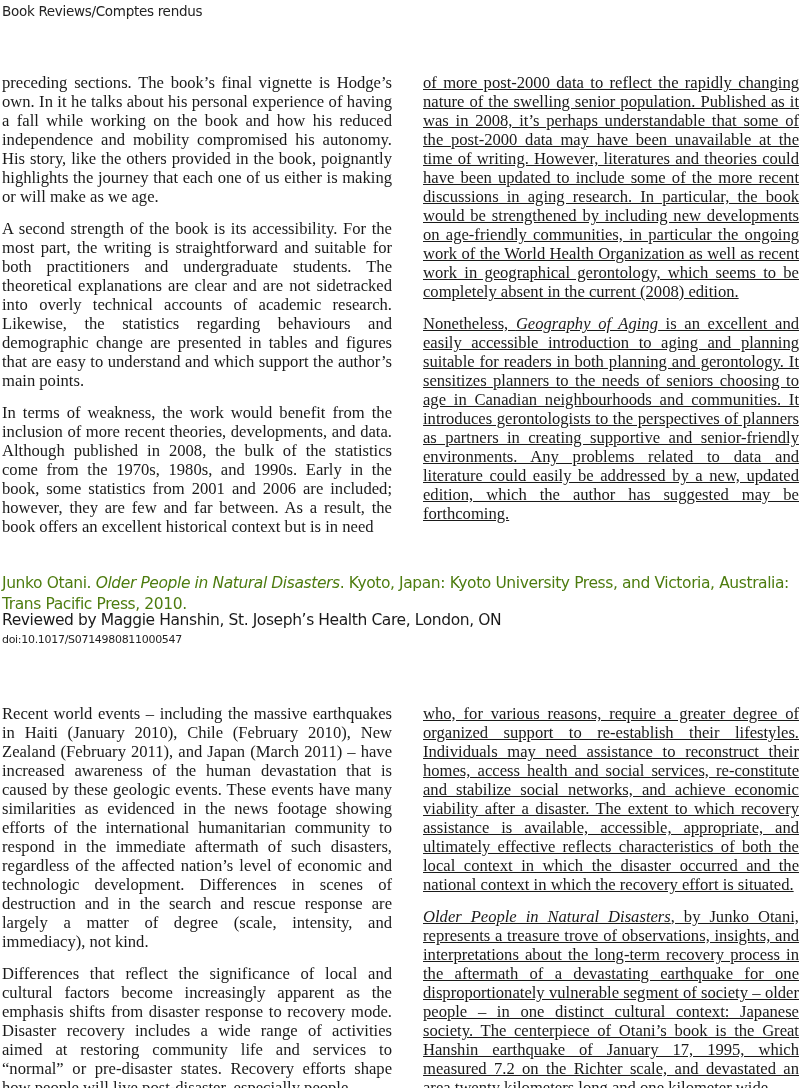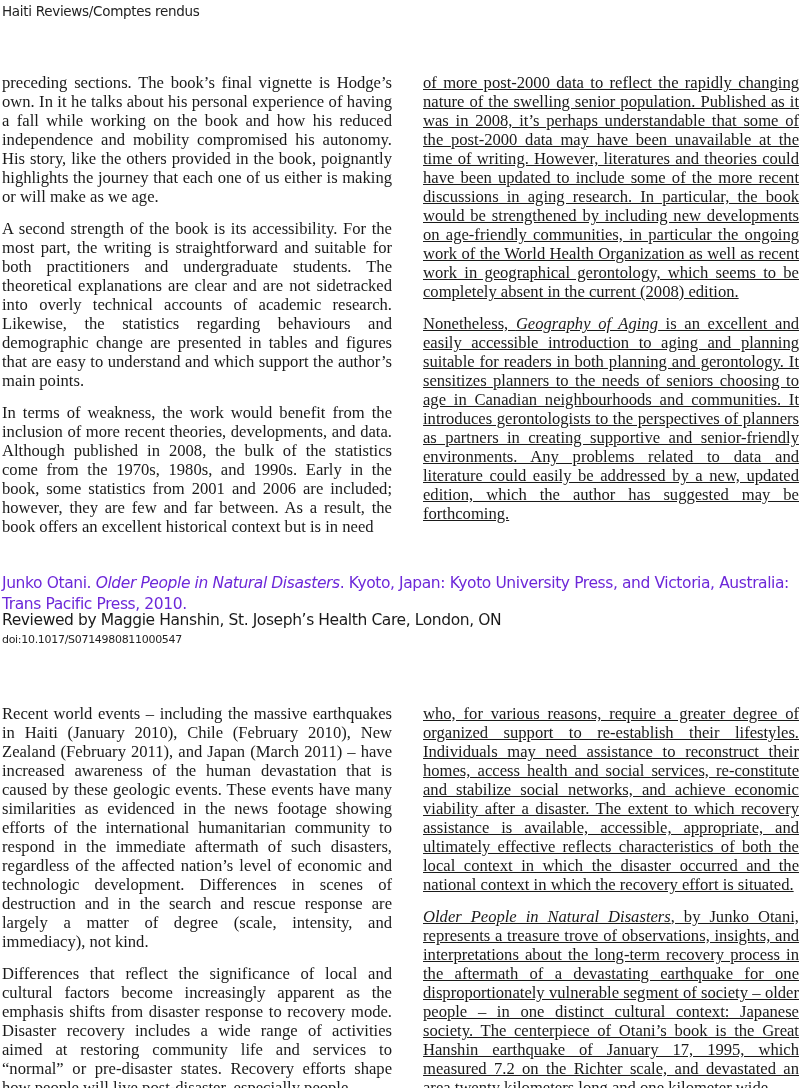--- a/index.html
+++ b/index.html
@@ -17,39 +17,39 @@
     text-align: justify; hyphens: auto;
   }
   .col p { margin: 0 0 13px 0; }
   .col p:last-child { margin-bottom: 0; }
   .col-left { left: 2px; }
   .col-right { left: 423px; width: 376px; text-decoration: underline; }
   .top-section .col { top: 37px; margin-top: 36px; }
   .citation {
     position: absolute; left: 2px; top: 573px; width: 790px;
     font-family: "DejaVu Sans", sans-serif; font-size: 15.5px; line-height: 20.5px;
-    letter-spacing: -0.4px; color: #6d28d9;
+    letter-spacing: -0.4px; color: #4d7c0f;
   }
   .citation .title { font-style: italic; }
   .reviewer {
     position: absolute; left: 2px; top: 611px; width: 790px;
     font-family: "DejaVu Sans", sans-serif; font-size: 15.5px; letter-spacing: -0.4px;
   }
   .doi {
     position: absolute; left: 2px; top: 633px;
     font-family: "DejaVu Sans", sans-serif; font-size: 11px; letter-spacing: -0.3px; color: #222;
   }
   .bottom-section .col { top: 704px; }
   em { font-style: italic; }
 </style>
 </head>
 <body>
 
 <div class="running-head">
-  <div class="right">Haiti Reviews/Comptes rendus</div>
+  <div class="right">Book Reviews/Comptes rendus</div>
 </div>
 
 <div class="top-section">
   <div class="col col-left">
     <p>preceding sections. The book’s final vignette is Hodge’s own. In it he talks about his personal experience of having a fall while working on the book and how his reduced independence and mobility compromised his autonomy. His story, like the others provided in the book, poignantly highlights the journey that each one of us either is making or will make as we age.</p>
     <p>A second strength of the book is its accessibility. For the most part, the writing is straightforward and suitable for both practitioners and undergraduate students. The theoretical explanations are clear and are not sidetracked into overly technical accounts of academic research. Likewise, the statistics regarding behaviours and demographic change are presented in tables and figures that are easy to understand and which support the author’s main points.</p>
     <p>In terms of weakness, the work would benefit from the inclusion of more recent theories, developments, and data. Although published in 2008, the bulk of the statistics come from the 1970s, 1980s, and 1990s. Early in the book, some statistics from 2001 and 2006 are included; however, they are few and far between. As a result, the book offers an excellent historical context but is in need</p>
   </div>
   <div class="col col-right">
     <p>of more post-2000 data to reflect the rapidly changing nature of the swelling senior population. Published as it was in 2008, it’s perhaps understandable that some of the post-2000 data may have been unavailable at the time of writing. However, literatures and theories could have been updated to include some of the more recent discussions in aging research. In particular, the book would be strengthened by including new developments on age-friendly communities, in particular the ongoing work of the World Health Organization as well as recent work in geographical gerontology, which seems to be completely absent in the current (2008) edition.</p>

